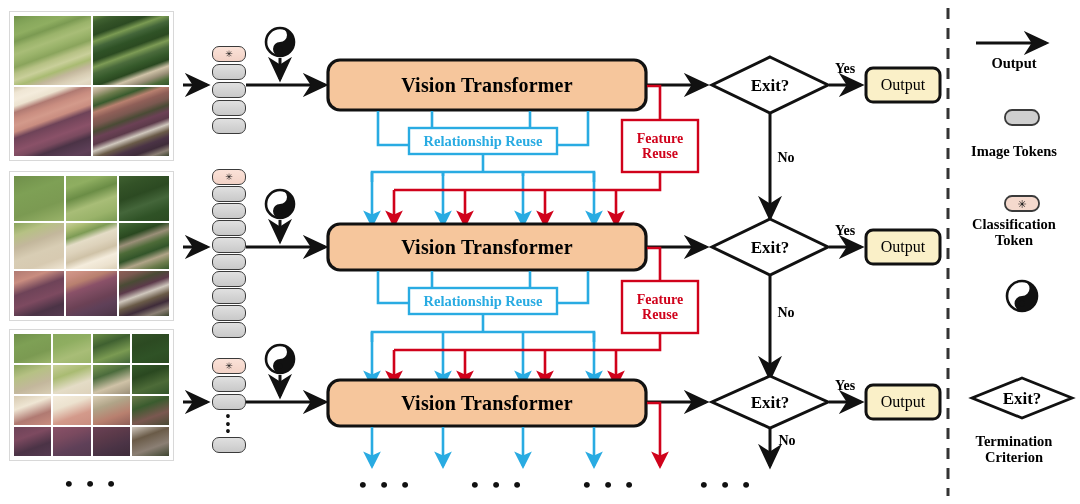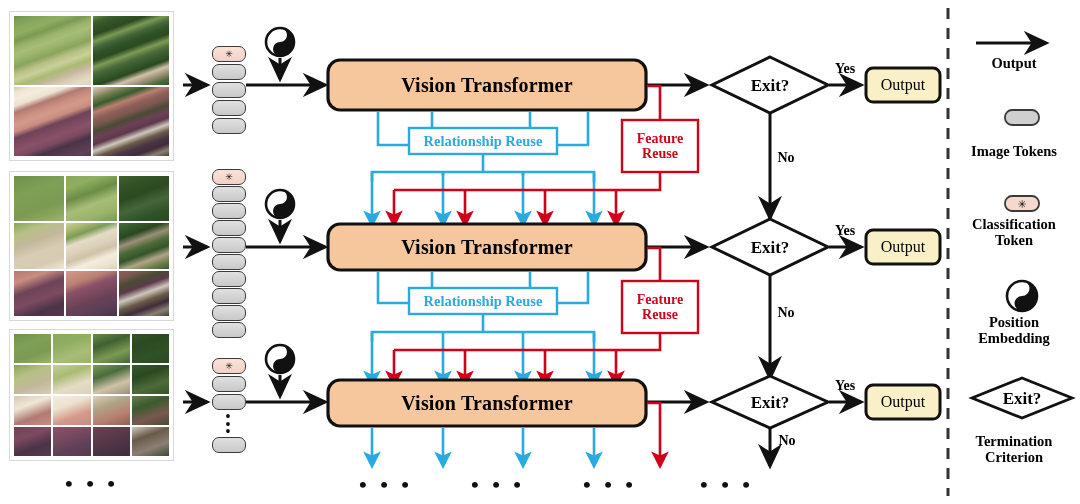--- a/index.html
+++ b/index.html
@@ -320,19 +320,17 @@
 
   <div class="lbl dots ctr" style="left:386px;top:485px;">• • •</div>
   <div class="lbl dots ctr" style="left:498px;top:485px;">• • •</div>
   <div class="lbl dots ctr" style="left:610px;top:485px;">• • •</div>
   <div class="lbl dots ctr" style="left:727px;top:485px;">• • •</div>
 
   <div class="lbl leg-text ctr" style="left:1014px;top:63px;width:120px;">Output</div>
   <div class="lbl leg-text ctr" style="left:1014px;top:140px;width:126px;margin-top:11px;">Image Tokens</div>
   <div class="lbl leg-text ctr" style="left:1014px;top:232px;width:120px;">Classification
 Token</div>
-  <div class="lbl leg-text ctr" style="left:1014px;top:330px;width:120px;">Position
-Embedding</div>
   <div class="lbl exit-text ctr" style="left:1022px;top:399px;">Exit?</div>
   <div class="lbl leg-text ctr" style="left:1014px;top:449px;width:130px;">Termination
 Criterion</div>
 
 </div>
 
 </body></html>

